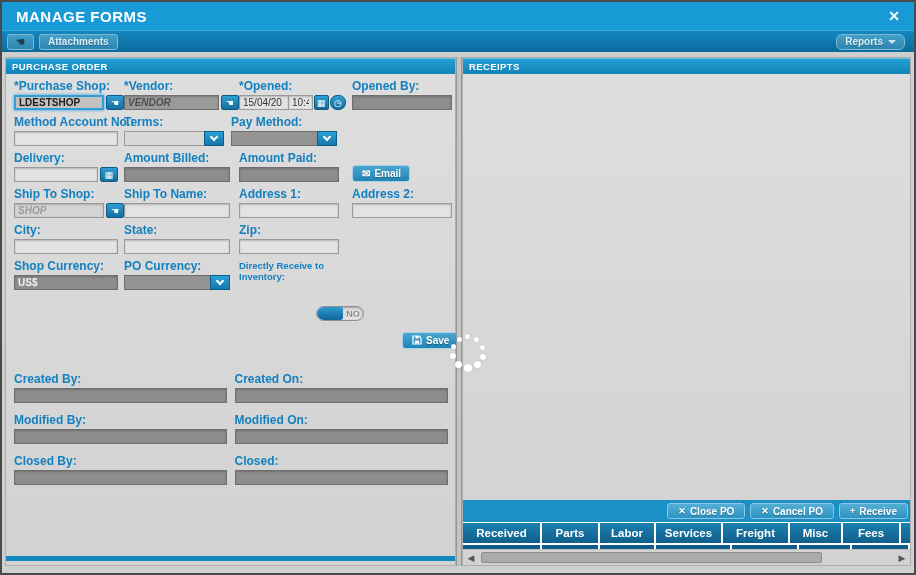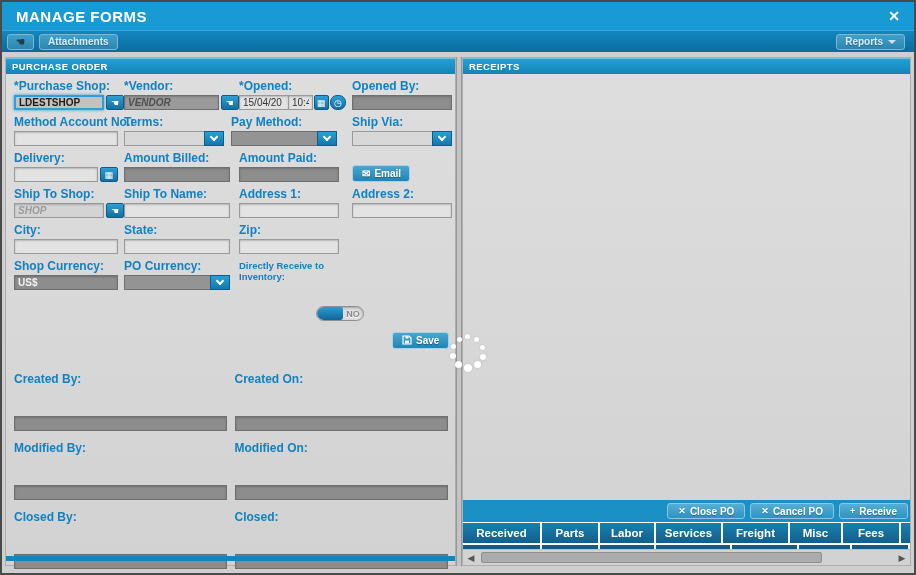--- a/index.html
+++ b/index.html
@@ -20,21 +20,21 @@
     position:absolute; left:0; top:28px; right:0; height:22px;
     background:linear-gradient(#1487bf,#0b6b9d); border-top:1px solid #3aa9da;
     display:flex; align-items:center; padding:0 5px;
   }
   .tbtn {
     background:linear-gradient(#449fc8,#2c86b0); border:1px solid #7ab9d5; border-radius:3px;
     color:#d9ecf5; font-size:10px; font-weight:bold; height:16px; display:flex; align-items:center;
     padding:0 8px; margin-right:5px; cursor:pointer; text-shadow:0 1px 1px rgba(0,0,0,.3);
   }
   .tbtn .hand { font-size:10px; color:#1d3d4d; }
-  .tbtn.reports { margin-left:auto; margin-right:4px; }
+  .tbtn.reports { margin-left:auto; margin-right:4px;border-radius:6px; }
   .caret { display:inline-block; margin-left:5px; width:0; height:0; border-left:4px solid transparent; border-right:4px solid transparent; border-top:4px solid #cfe4ef; }
   
   .panel-hd {
     height:16px; background:linear-gradient(#22a0d4,#1583b6); border-top:1px solid #67c2e6;
     color:#fff; font-size:9.5px; font-weight:bold; display:flex; align-items:center; padding-left:6px;
     letter-spacing:.4px;
   }
   #left-panel {
     position:absolute; left:3px; top:55px; width:451px; bottom:7px;
     background:linear-gradient(#dedede,#d2d2d2); border:1px solid #aeaeae;
@@ -90,21 +90,21 @@
     font-size:9px; font-weight:bold; display:flex; align-items:center; cursor:pointer; letter-spacing:.3px;
   }
   .tab.active { background:linear-gradient(#1590c9,#0f76ab); color:#fff; }
   .tab.lblue  { background:#8ecbe8; color:#e9f6fc; }
   .tab.lblue2 { background:#7fc4e5; color:#fdfefe; }
   .tab.gray   { background:#c2c2c2; color:#9b9b9b; }
   .tabrow.second { margin-top:2px; }
   .tab-underline { height:4px; background:#1287be; margin-top:2px; }
   
   .hrow { display:flex; padding-left:8px; margin-top:10px; }
-  .hcell { width:225px; display:flex; flex-direction:column;gap:28px; }
+  .hcell { width:225px; display:flex; flex-direction:column; }
   .hcell input { width:213px; }
   .left-bottom-strip { position:absolute; left:0; right:0; bottom:4px; height:5px; background:#1287be; }
   
   #receipts-body { flex:1; }
   #action-bar { height:22px; background:#1b90c5; display:flex; align-items:center; justify-content:flex-end; padding-right:2px; }
   .act-btn {
     background:linear-gradient(#55aed4,#2d93c2); border:1px solid #8cc6e0; border-radius:3px;
     color:#fff; font-size:10px; font-weight:bold; height:16px; display:flex; align-items:center;
     padding:0 10px; margin-left:5px; cursor:pointer; text-shadow:0 1px 1px rgba(0,0,0,.3);
   }
@@ -201,29 +201,20 @@
       </div>
       <div class="fcell c2">
         <span class="flabel">Pay Method:</span>
         <div class="selectbox" style="width:106px;">
           <div class="sel-body"></div>
           <div class="sel-btn">
               <div class="chev"></div>
             </div>
         </div>
       </div>
-      <div class="fcell c4" style="padding-left:6px;">
-        <span class="flabel">Ship Via:</span>
-        <div class="selectbox" style="width:100px;">
-          <div class="sel-body light"></div>
-          <div class="sel-btn">
-              <div class="chev"></div>
-            </div>
-        </div>
-      </div>
     </div>
 
     <div class="frow">
       <div class="fcell c1">
         <span class="flabel">Delivery:</span>
         <div class="inline">
           <input class="fld" style="width: 84px;" value="">
           <div class="mini-btn" style="width:18px;">▦</div>
         </div>
       </div>
@@ -299,21 +290,21 @@
       </div>
       <div class="fcell" style="width:100px; padding-top:2px;">
         <span class="flabel" style="white-space:normal; line-height:1.15; font-size:9.5px;">Directly Receive to Inventory:</span>
       </div>
     </div>
     <div class="extras">
       <div class="toggle" style="position:absolute; left:310px; top:16px;">
         <div class="knob"></div>
         <div class="tlabel">NO</div>
       </div>
-      <div class="blue-btn" style="position:absolute; left:386px; top:42px;">
+      <div class="blue-btn" style="position:absolute; left:396px; top:42px;">
         <span class="ic"><svg width="10" height="10" viewBox="0 0 10 10">
               <path d="M1 1h6l2 2v6H1z" fill="none" stroke="#fff" stroke-width="1.2"></path>
               <rect x="3" y="5.5" width="4" height="3" fill="#fff"></rect>
               <rect x="3.5" y="1.2" width="3" height="2.3" fill="#fff"></rect>
             </svg></span>
         <span>Save</span>
       </div>
     </div>
 
 

